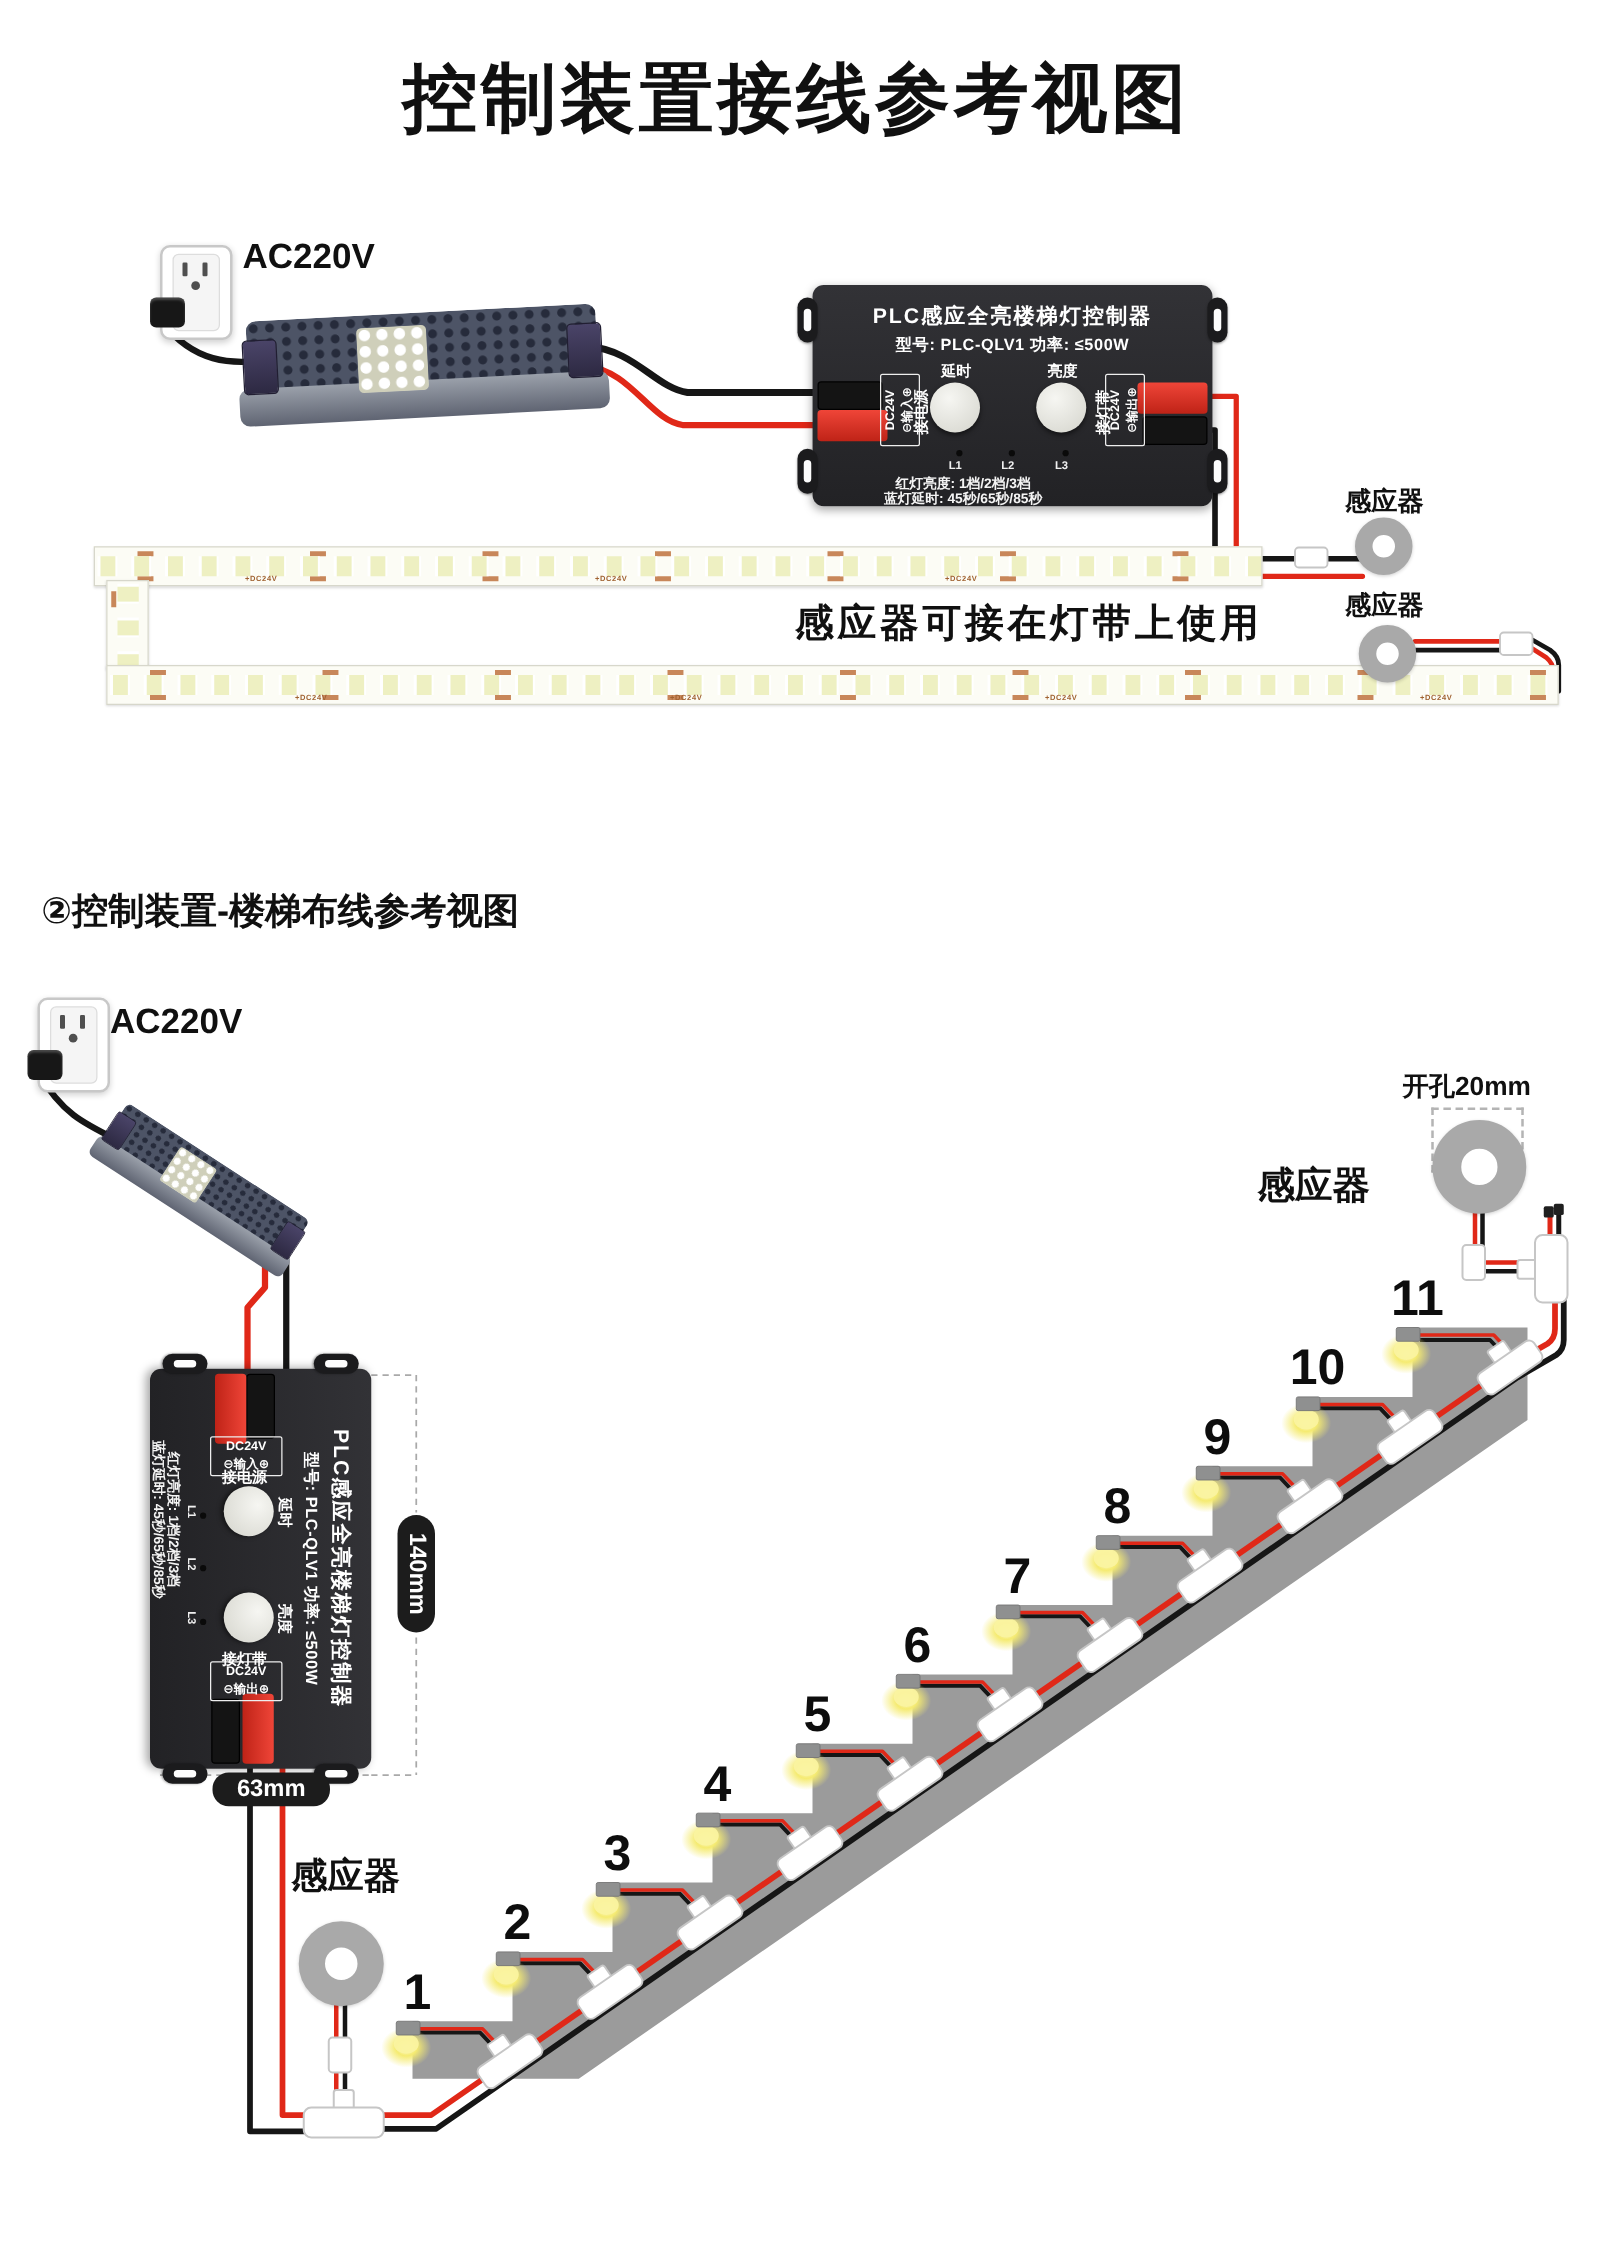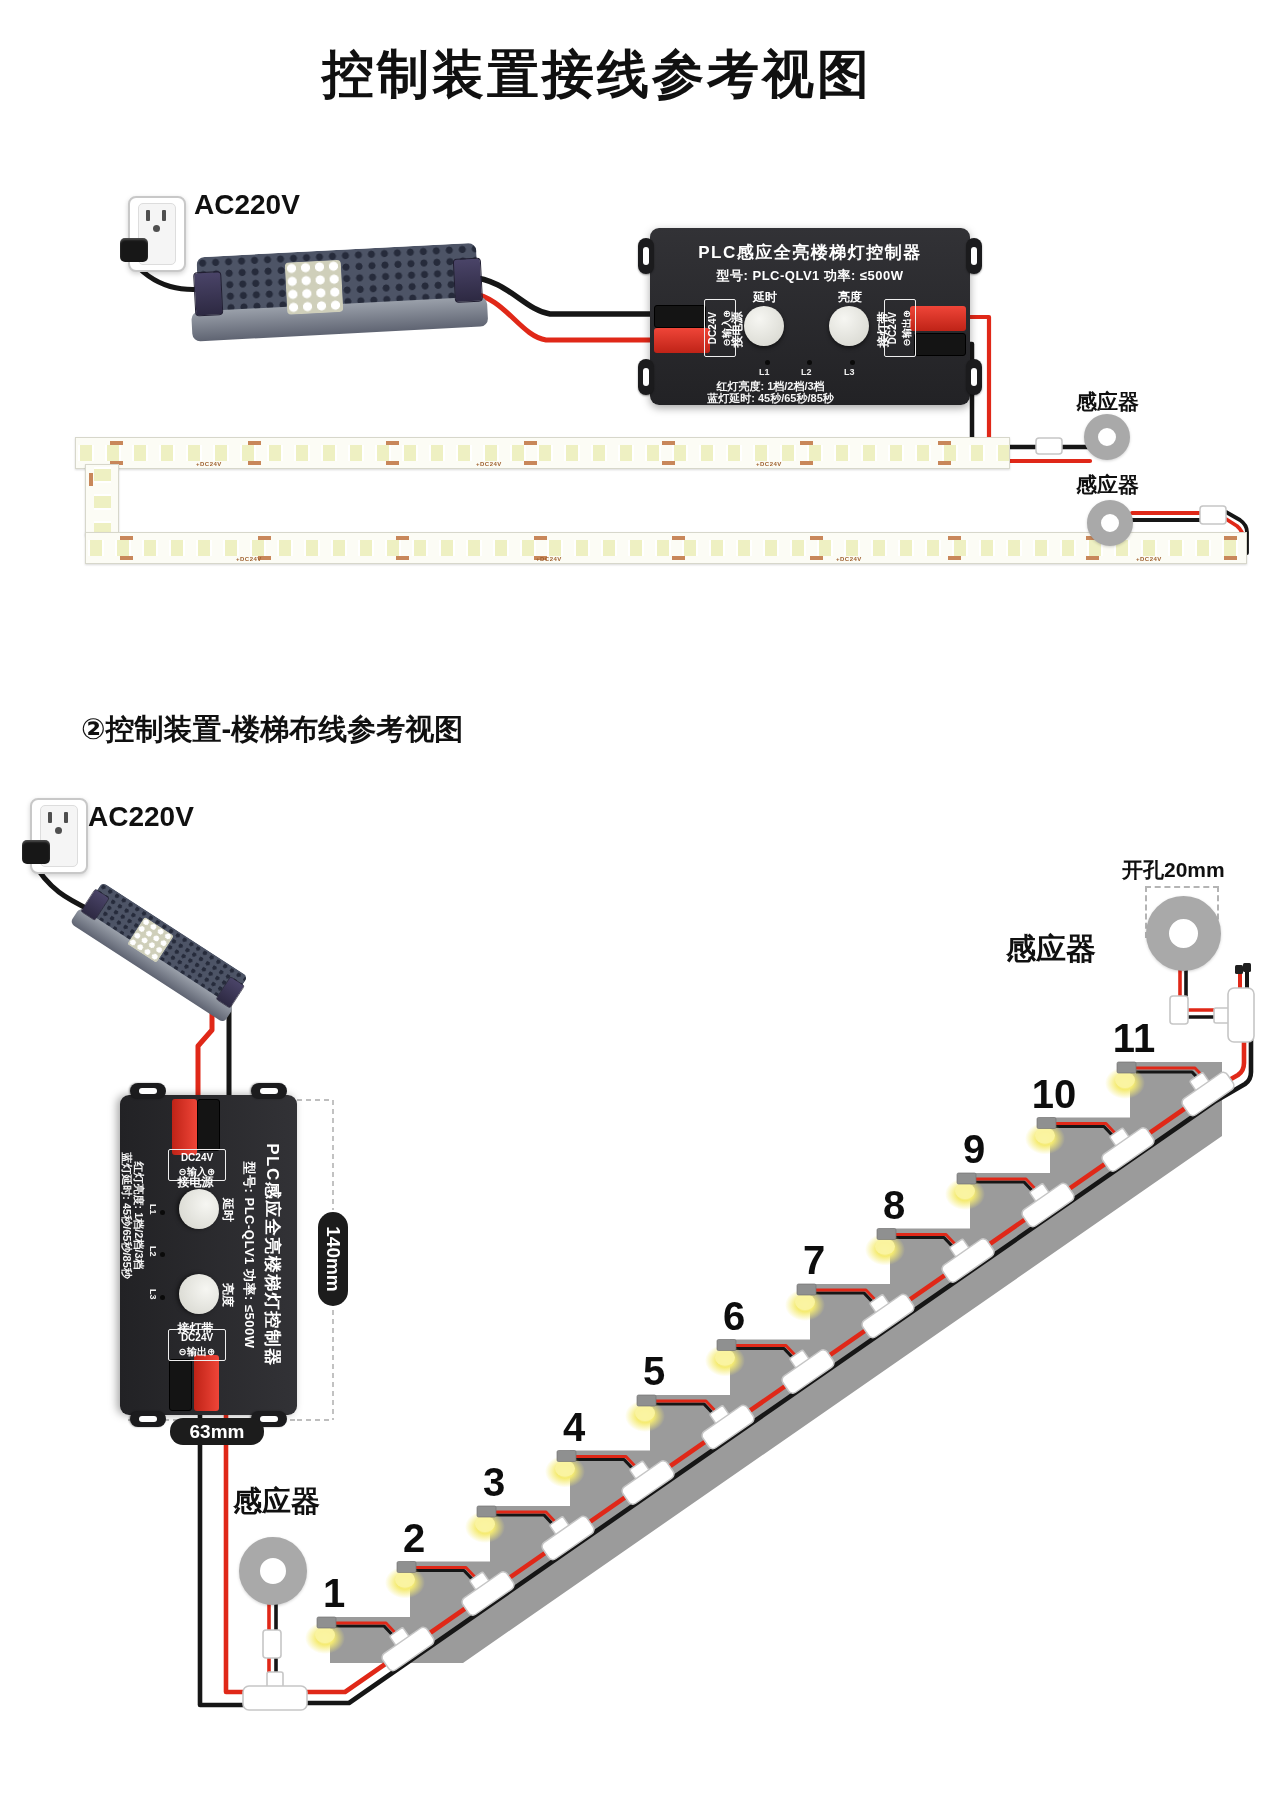--- a/index.html
+++ b/index.html
@@ -273,25 +273,26 @@
       <ellipse cx="1125" cy="1083" rx="20" ry="16" fill="url(#glow)"></ellipse>
       <ellipse cx="1125" cy="1080" rx="10" ry="8" fill="#faf3a0" opacity="0.95"></ellipse>
       <rect x="1117" y="1062" width="19" height="11" rx="1.5" fill="#8f9090" stroke="#747474" stroke-width="0.7"></rect>
       <g transform="translate(1208 1094) rotate(-34.7)">
         <rect x="-8" y="-21" width="16" height="14" rx="2" fill="#fff" stroke="#c6c6c6" stroke-width="1.5"></rect>
         <rect x="-27" y="-10" width="54" height="20" rx="5" fill="#fff" stroke="#c6c6c6" stroke-width="1.5"></rect>
       </g>
       <text x="1134" y="1052" text-anchor="middle" font-size="40" font-weight="bold" fill="#0d0d0d">11</text>
     </svg>
 
-  <div class="lbl" style="left:322px;top:46px;font-size:52px;letter-spacing:3px;">控制装置接线参考视图</div>
+  <div class="lbl" style="left:322px;top:46px;font-size:60px;letter-spacing:3px;">控制装置接线参考视图</div>
   <div class="lbl" style="left:194px;top:190px;font-size:28px;font-weight:600;">AC220V</div>
   <div class="lbl" style="left:1076px;top:390px;font-size:21px;">感应器</div>
   <div class="lbl" style="left:1076px;top:473px;font-size:21px;">感应器</div>
-  <div class="lbl" style="left:33px;top:714px;font-size:29px;margin-left:48px;">②控制装置-楼梯布线参考视图</div>
+  <div class="lbl" style="left:636px;top:482px;font-size:31px;letter-spacing:3px;">感应器可接在灯带上使用</div>
+  <div class="lbl" style="left:33px;top:714px;font-size:29px;">②控制装置-楼梯布线参考视图</div>
   <div class="lbl" style="left:88px;top:802px;font-size:28px;font-weight:600;">AC220V</div>
   <div class="lbl" style="left:1122px;top:858px;font-size:21px;font-weight:600;">开孔20mm</div>
   <div class="lbl" style="left:1006px;top:932px;font-size:30px;">感应器</div>
   <div class="lbl" style="left:233px;top:1486px;font-size:29px;">感应器</div>
 
   <div class="outlet" style="left:128px;top:196px;">
     <i class="sl sa"></i>
     <i class="sl sb"></i>
     <i class="gh"></i>
     <i class="plug"></i>

